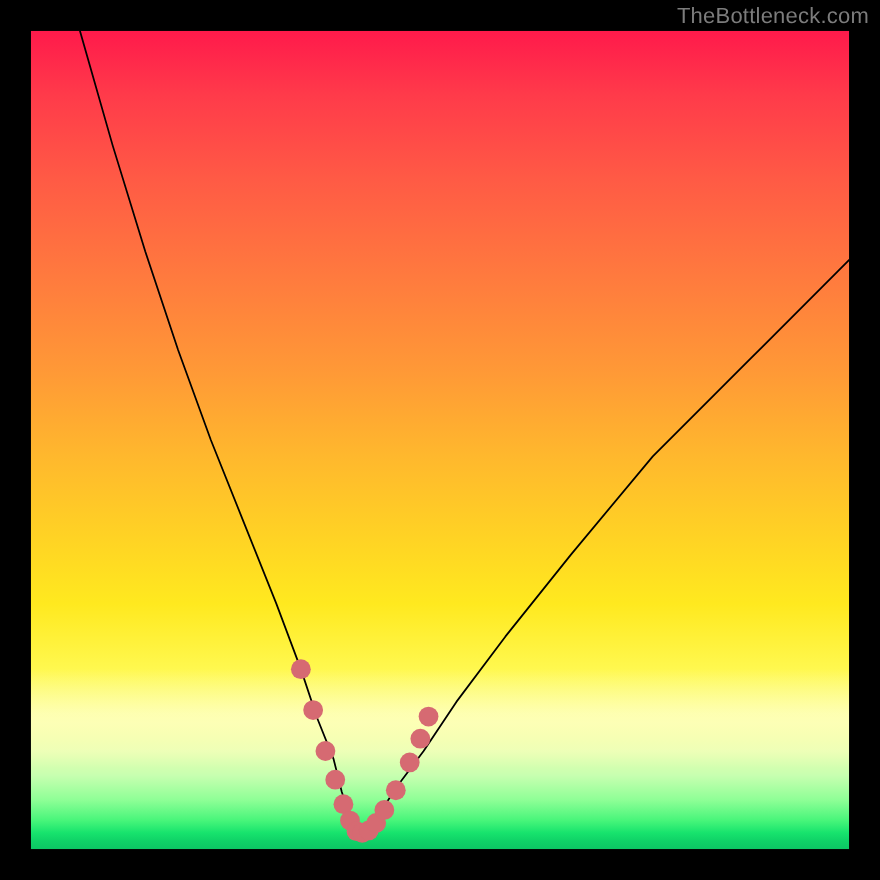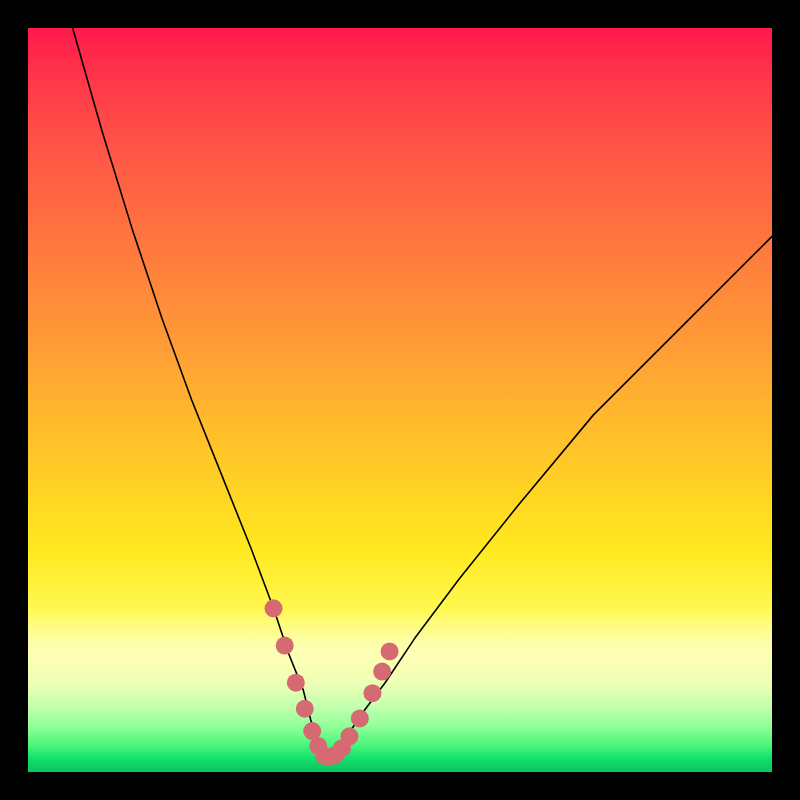--- a/index.html
+++ b/index.html
@@ -108,13 +108,14 @@
           <circle cx="313.97" cy="720.19" r="9" fill="#d66a72"></circle>
           <circle cx="321.41" cy="708.29" r="9" fill="#d66a72"></circle>
           <circle cx="331.82" cy="690.43" r="9" fill="#d66a72"></circle>
           <circle cx="344.47" cy="665.14" r="9" fill="#d66a72"></circle>
           <circle cx="354.14" cy="643.56" r="9" fill="#d66a72"></circle>
           <circle cx="361.58" cy="623.47" r="9" fill="#d66a72"></circle>
         </g>
     </svg>
   </div>
 
+  <div class="watermark">TheBottleneck.com</div>
 </div>
 
 </body></html>

